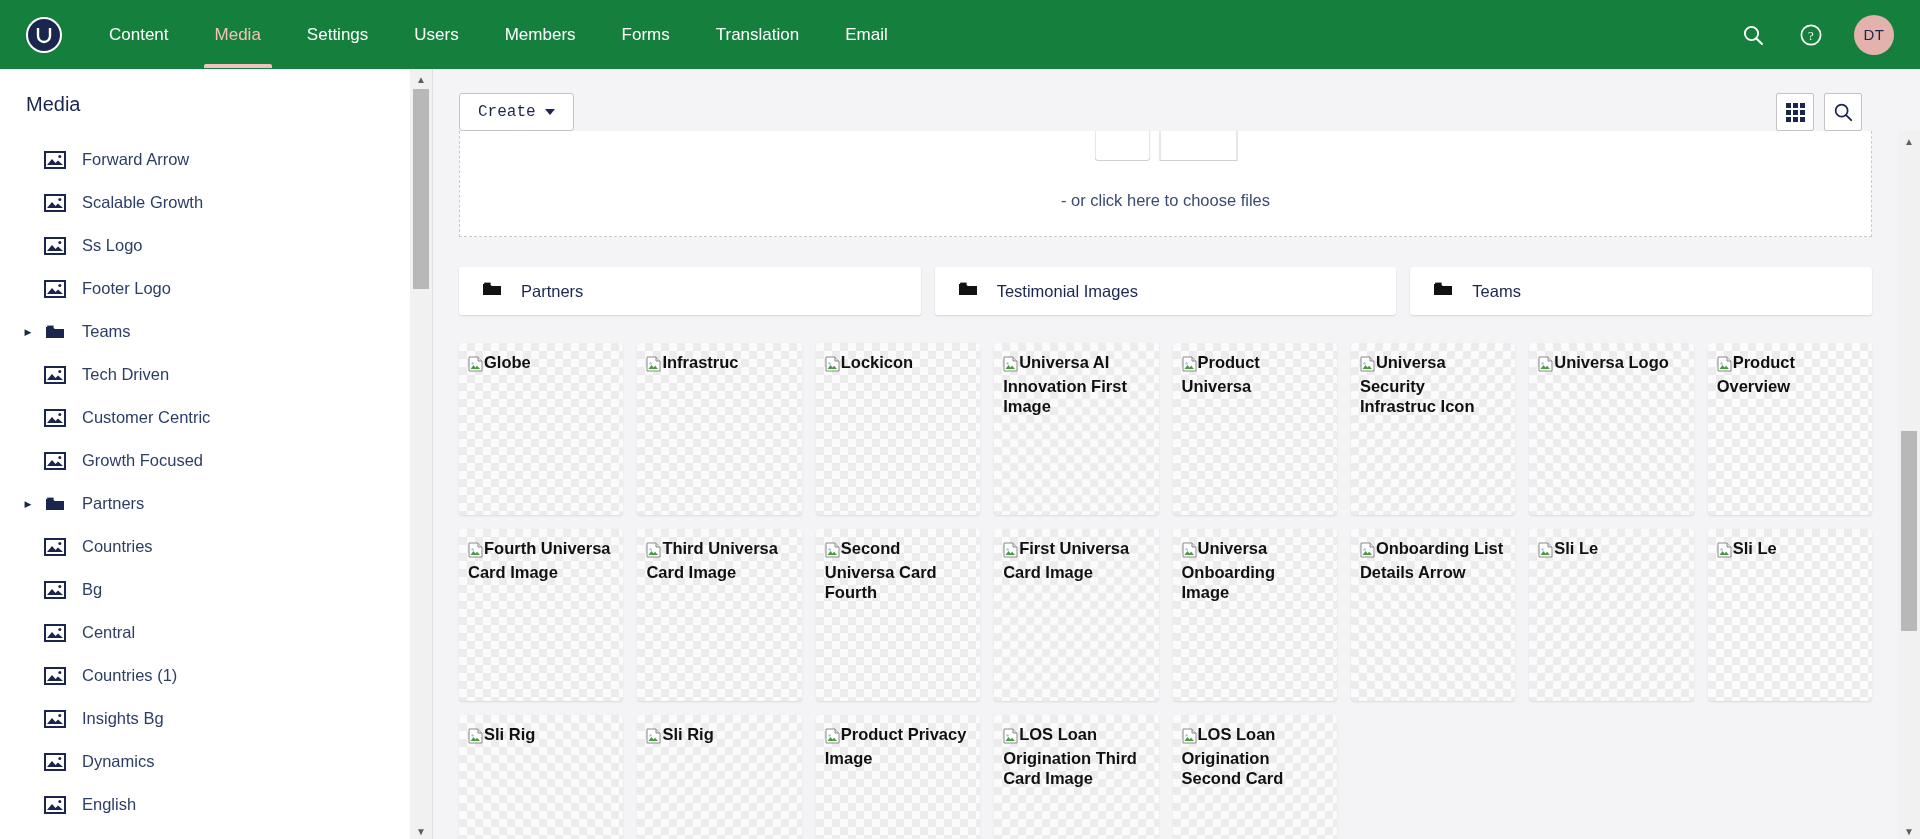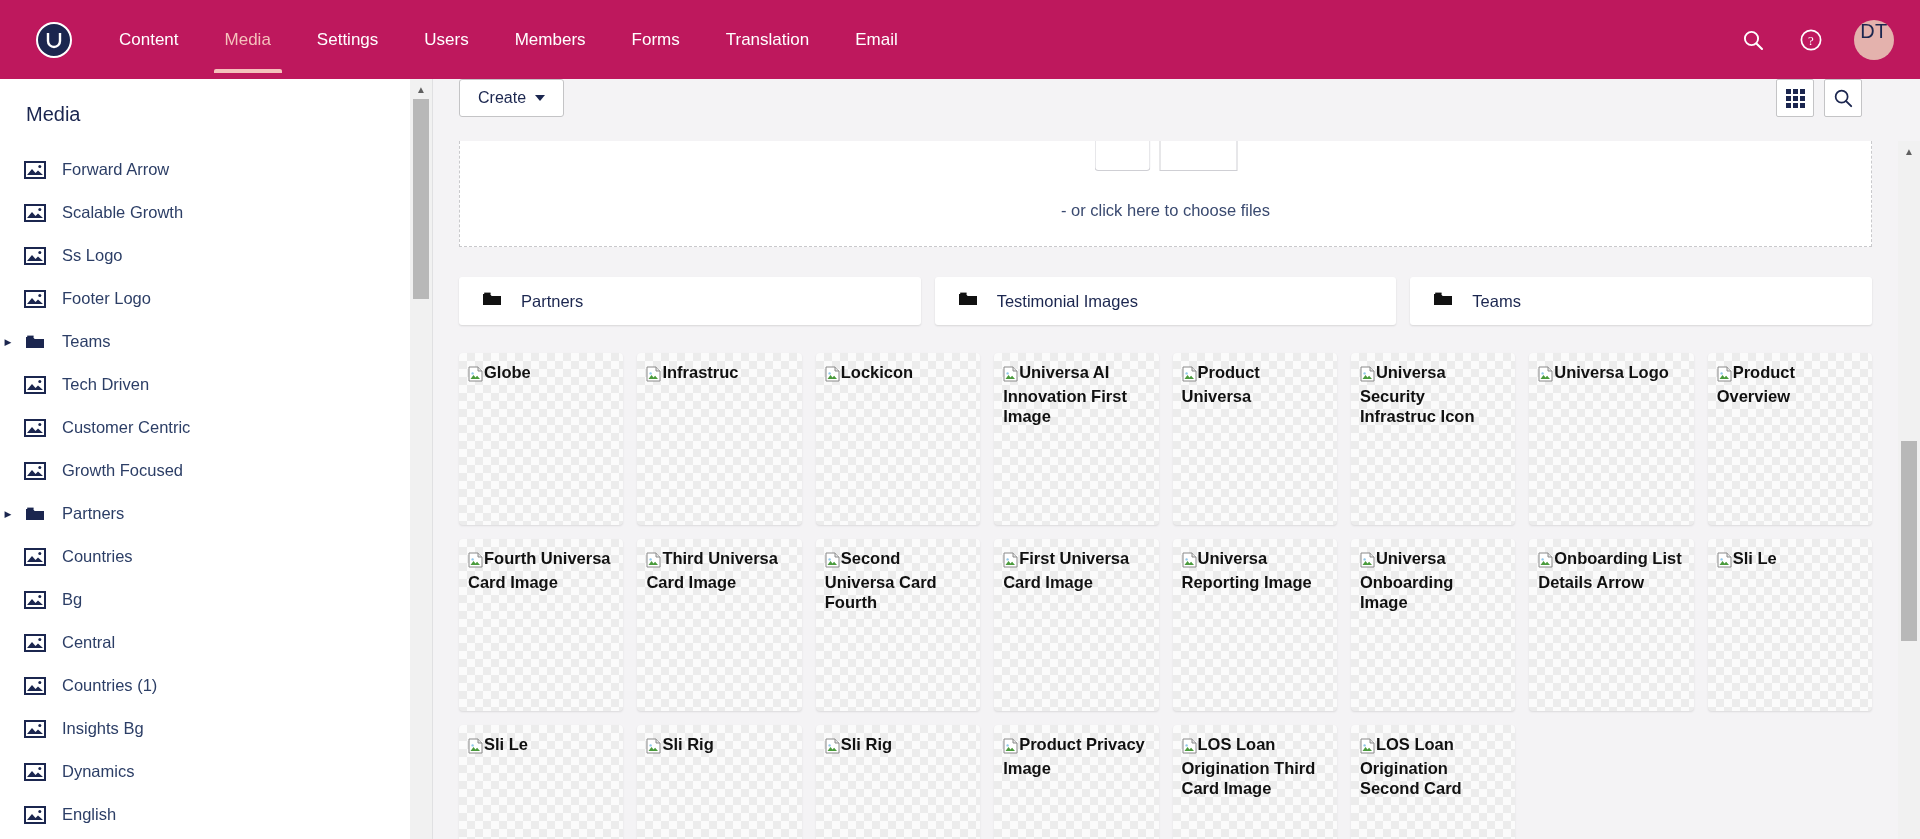--- a/index.html
+++ b/index.html
@@ -6,25 +6,25 @@
   * { box-sizing: border-box; margin: 0; padding: 0; }
   html, body {
     width: 1920px; height: 839px;
     overflow: hidden;
     font-family: "Liberation Sans", sans-serif;
     background: #fff;
   }
 
   
   .topnav {
-    height: 79px;
-    background: #be185d;
+    height: 69px;
+    background: #15803d;
     display: flex;
     align-items: center;
-    padding: 0 26px 0 36px;
+    padding: 0 26px 0 26px;
     position: relative;
     z-index: 30;
   }
   .umb-logo {
     width: 36px; height: 36px;
     border-radius: 50%;
     background: #1b264f;
     border: 2.5px solid #ffffff;
     display: flex; align-items: center; justify-content: center;
     margin-right: 24px;
@@ -58,22 +58,22 @@
   .nav-icon-btn {
     width: 30px; height: 30px;
     display: flex; align-items: center; justify-content: center;
     cursor: pointer;
   }
   .avatar {
     width: 40px; height: 40px;
     border-radius: 50%;
     background: #e4b2ad;
     color: #1b264f;
-    font-size: 20px;
-    display: flex; justify-content: center;
+    font-size: 15px;
+    display: flex; align-items: center; justify-content: center;
     cursor: pointer;
     letter-spacing: .5px;
   }
 
   
   .shell { display: flex; height: 772px; width: 1920px; }
 
   
   .sidebar {
     width: 410px;
@@ -87,21 +87,21 @@
     font-size: 20px;
     color: #1b264f;
     padding: 24px 0 14px 26px;
     font-weight: normal;
   }
   .tree { padding-top: 8px; }
   .tree-row {
     display: flex;
     align-items: center;
     height: 43px;
-    padding-left: 0;
+    padding-left: 20px;
     cursor: pointer;
     color: #2c3e66;
     font-size: 16.5px;
   }
   .caret {
     width: 16px; flex: 0 0 16px;
     display: flex; align-items: center; justify-content: center;
     color: #1b264f;
     font-size: 9px;
   }
@@ -119,24 +119,25 @@
     background: #f4f3f5;
     height: 772px;
     position: relative;
     overflow: hidden;
     border-left: 1px solid #e0e0e2;
   }
   .main-toolbar {
     height: 62px;
     background: #f4f3f5;
     display: flex;
-    align-items: flex-start;
+    align-items: flex-end;
     padding: 0 58px 0 26px;
     position: relative;
     z-index: 5;
+    font-family: Liberation Mono, monospace;
   }
   .create-btn {
     height: 38px;
     padding: 0 18px;
     background: #ffffff;
     border: 1px solid #c4c4c6;
     border-radius: 3px;
     color: #1b264f;
     font-size: 16px;
     display: flex; align-items: center; gap: 9px;
@@ -732,28 +733,20 @@
 
         <div class="media-tile">
             <div class="broken-img"><span class="bi-glyph"><svg width="15" height="16" viewBox="0 0 15 16">
                   <path d="M1 1h9l4 4v10H1z" fill="#ffffff" stroke="#8a8a8a" stroke-width="1"></path>
                   <path d="M10 1v4h4" fill="#e4e4e4" stroke="#8a8a8a" stroke-width="1"></path>
                   <path d="M2.5 13l3-4 2 2.5 1.6-1.7L12 13z" fill="#4a9b3c"></path>
                   <circle cx="4.6" cy="7.4" r="1.2" fill="#8fc6e8"></circle>
                 </svg></span><span>First Universa Card Image</span></div>
           </div>
 
-        <div class="media-tile">
-            <div class="broken-img"><span class="bi-glyph"><svg width="15" height="16" viewBox="0 0 15 16">
-                  <path d="M1 1h9l4 4v10H1z" fill="#ffffff" stroke="#8a8a8a" stroke-width="1"></path>
-                  <path d="M10 1v4h4" fill="#e4e4e4" stroke="#8a8a8a" stroke-width="1"></path>
-                  <path d="M2.5 13l3-4 2 2.5 1.6-1.7L12 13z" fill="#4a9b3c"></path>
-                  <circle cx="4.6" cy="7.4" r="1.2" fill="#8fc6e8"></circle>
-                </svg></span><span>Universa Reporting Image</span></div>
-          </div>
 
         <div class="media-tile">
             <div class="broken-img"><span class="bi-glyph"><svg width="15" height="16" viewBox="0 0 15 16">
                   <path d="M1 1h9l4 4v10H1z" fill="#ffffff" stroke="#8a8a8a" stroke-width="1"></path>
                   <path d="M10 1v4h4" fill="#e4e4e4" stroke="#8a8a8a" stroke-width="1"></path>
                   <path d="M2.5 13l3-4 2 2.5 1.6-1.7L12 13z" fill="#4a9b3c"></path>
                   <circle cx="4.6" cy="7.4" r="1.2" fill="#8fc6e8"></circle>
                 </svg></span><span>Universa Onboarding Image</span></div>
           </div>
 

